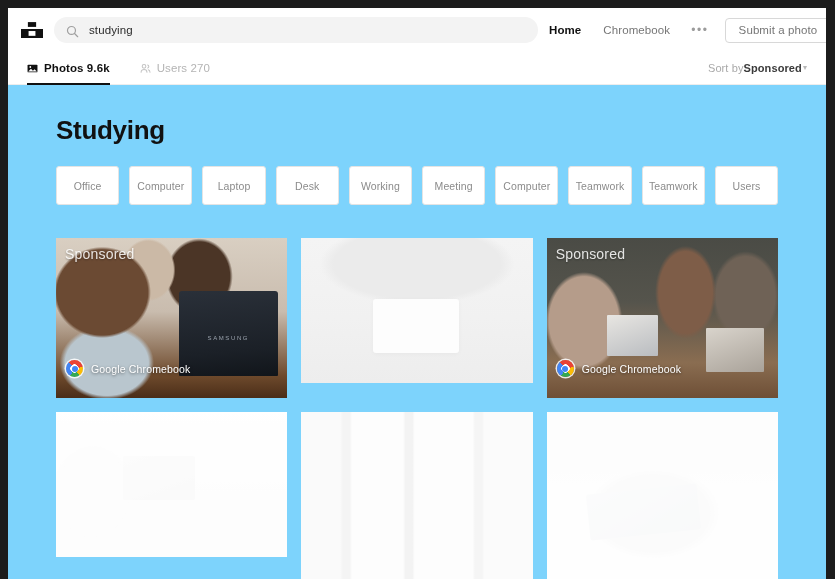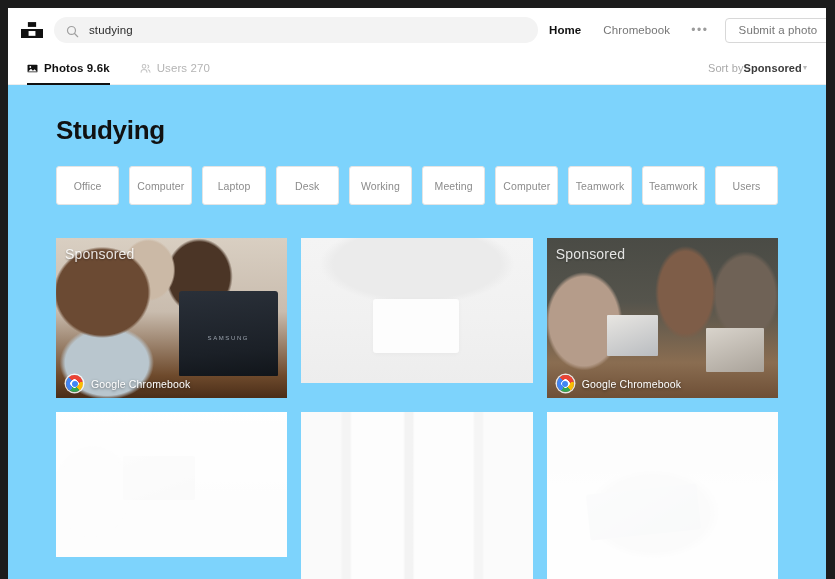--- a/index.html
+++ b/index.html
@@ -233,21 +233,21 @@
     color: #ffffff;
     opacity: .85;
     letter-spacing: .2px;
     text-shadow: 0 1px 2px rgba(0,0,0,.4);
   }
 
   
   .brand {
     position: absolute;
     left: 10px;
-    bottom: 6px;
+    bottom: 21px;
     display: flex;
     align-items: center;
     gap: 8px;
   }
   .brand .chrome {
     width: 17px; height: 17px;
     border-radius: 50%;
     background:
       radial-gradient(circle at 50% 50%, #ffffff 0 34%, rgba(0,0,0,0) 35%),
       conic-gradient(from -40deg, #ea4335 0deg 120deg, #fbbc05 120deg 185deg, #34a853 185deg 250deg, #4285f4 250deg 360deg);

